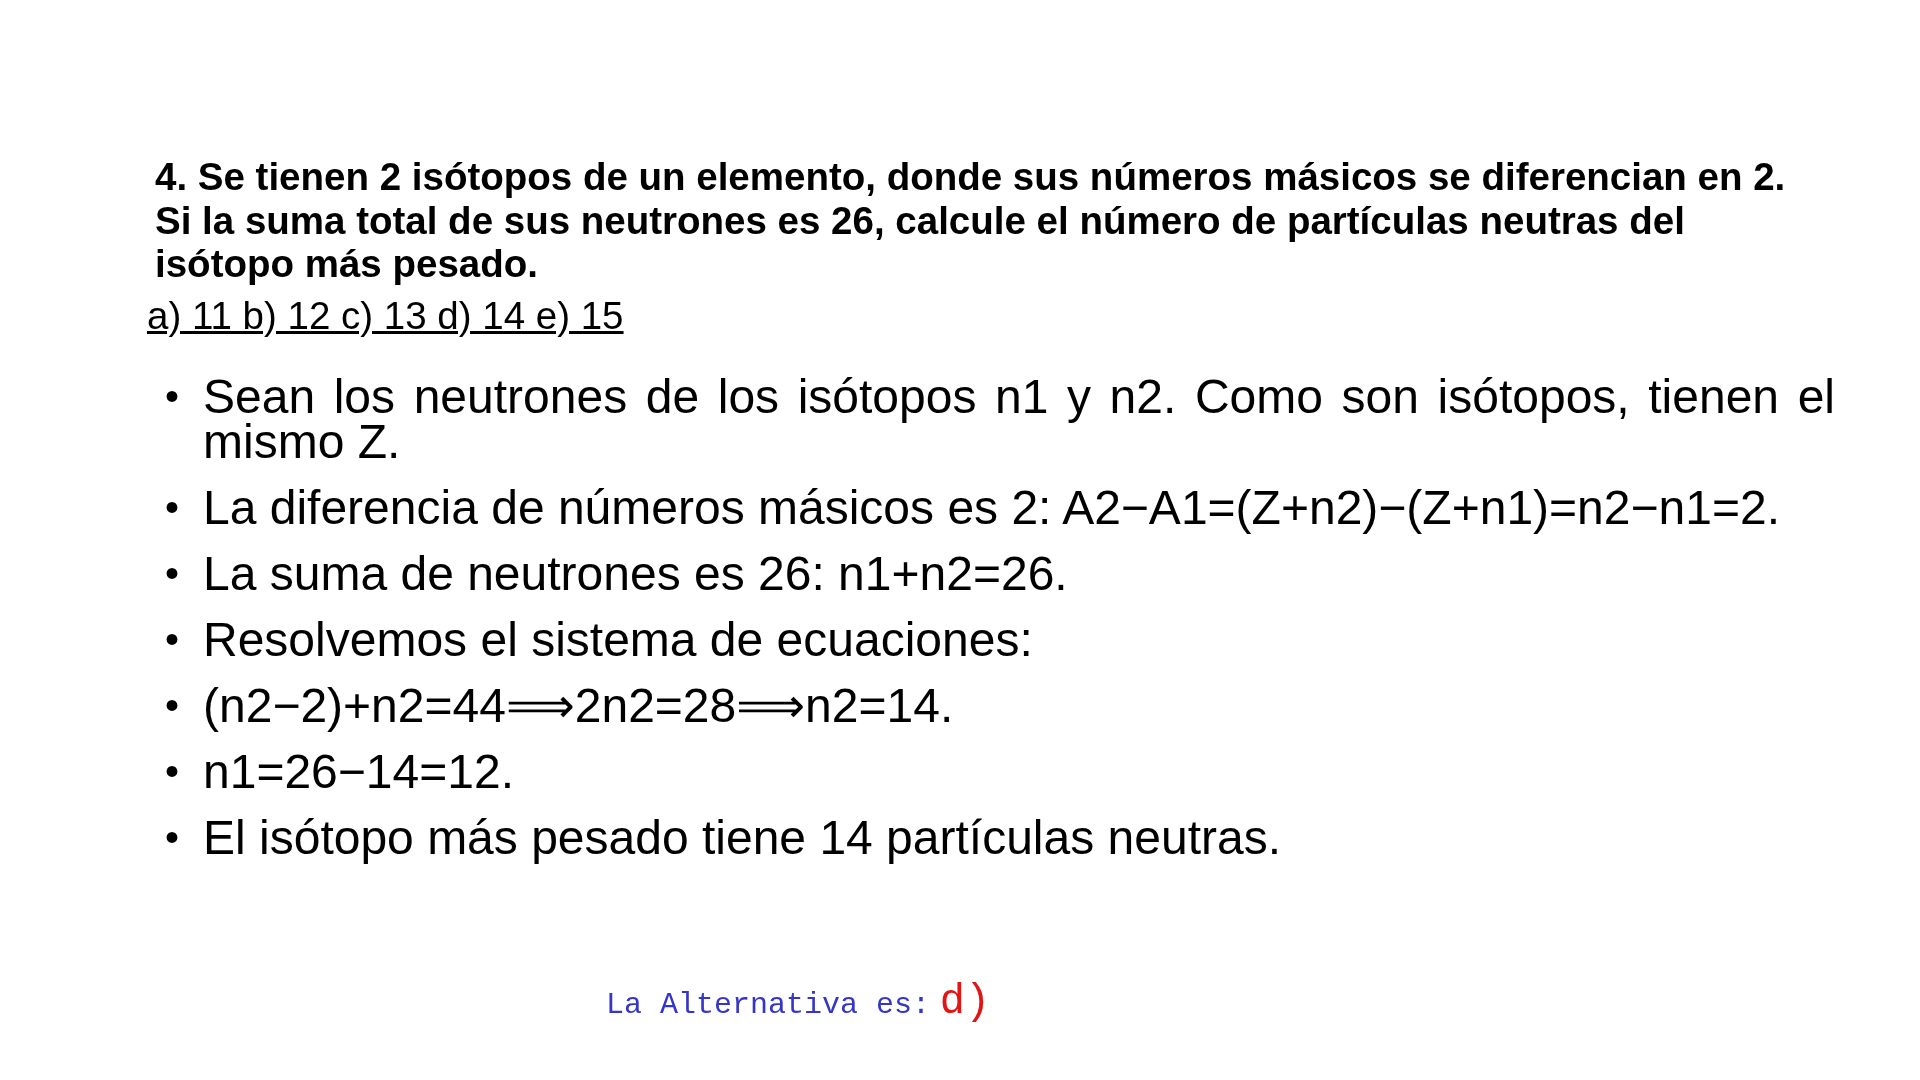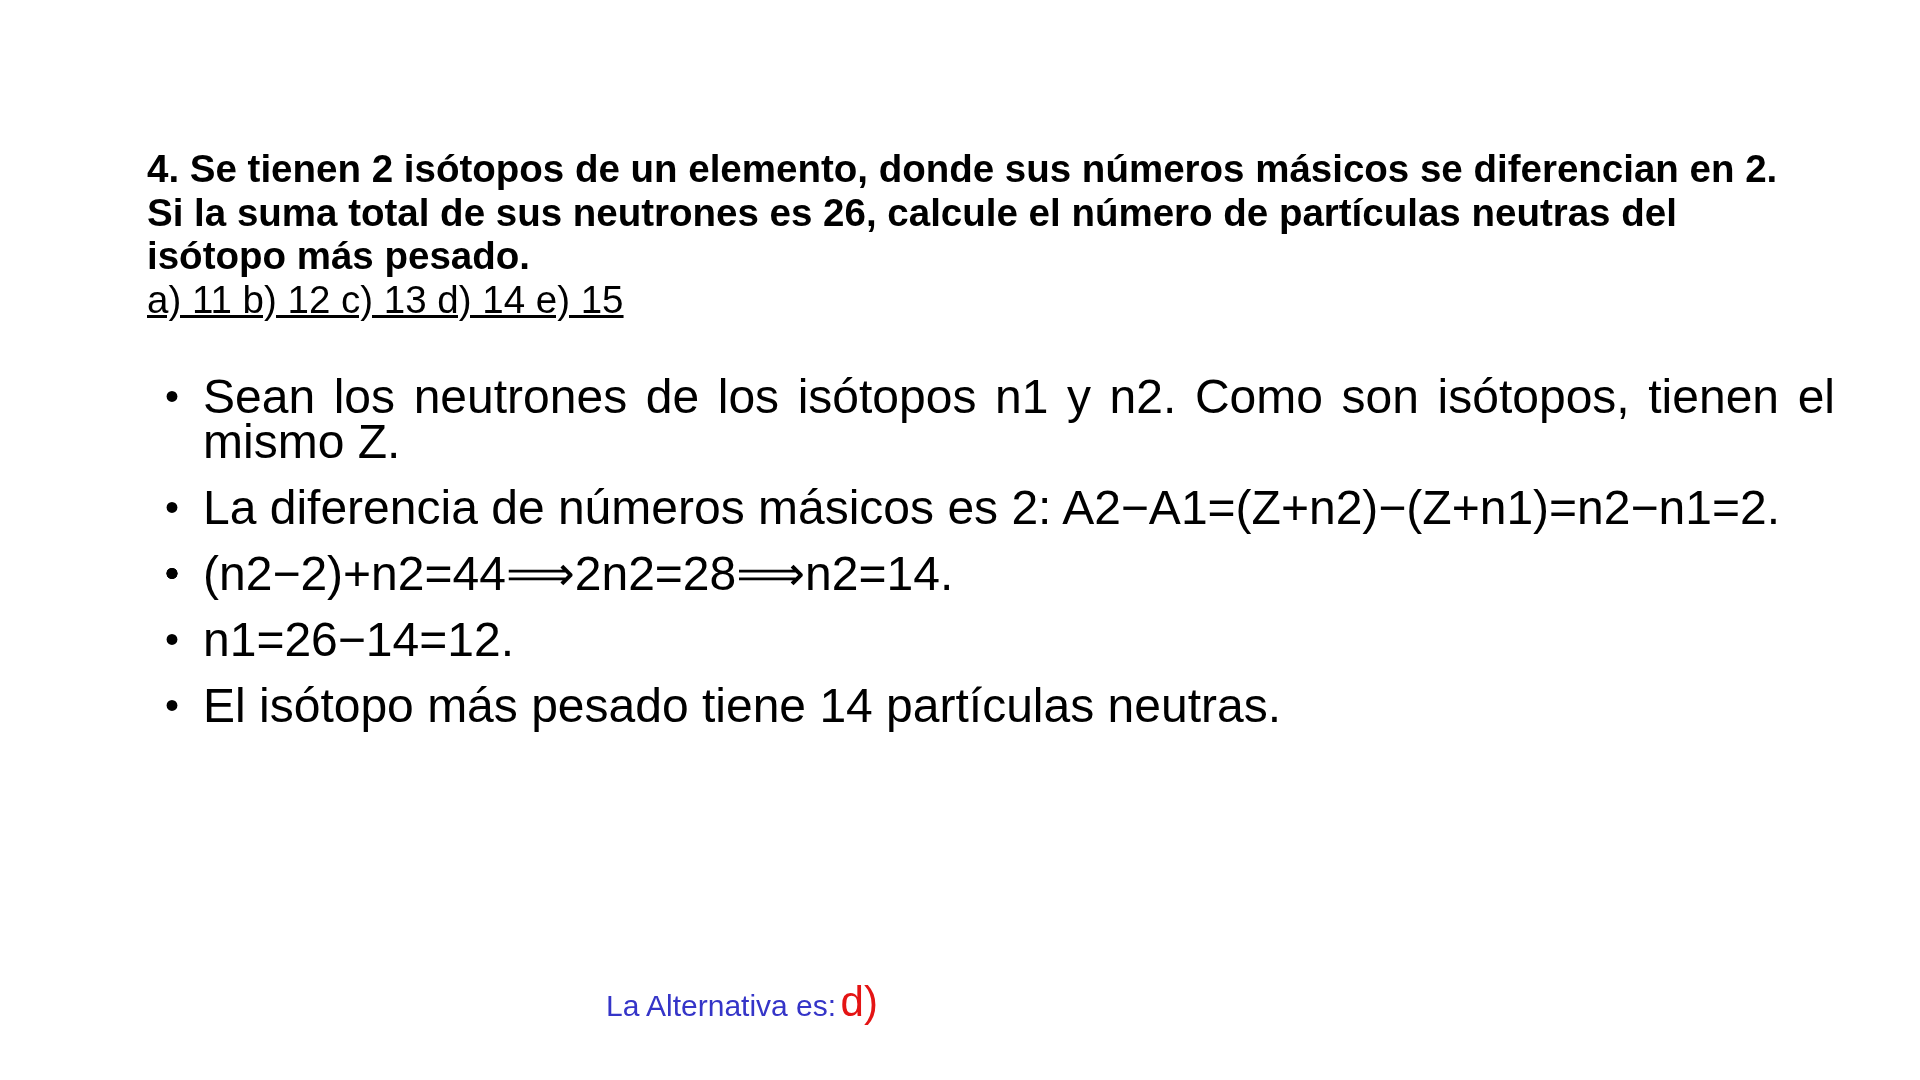--- a/index.html
+++ b/index.html
@@ -18,21 +18,21 @@
     .question {
       position: absolute;
       left: 147px;
       top: 147px;
       width: 1700px;
     }
     .q-title {
       font-weight: bold;
       font-size: 38.5px;
       line-height: 43.5px;
-      margin: 0;
+      margin: 8px;
       white-space: pre-line;
     }
     .q-options {
       font-size: 38.5px;
       line-height: 43.5px;
       margin: 0;
       text-decoration: underline;
     }
     .solution {
       position: absolute;
@@ -59,20 +59,21 @@
       left: 0;
       top: 0;
       font-size: 40px;
       line-height: 45px;
     }
     .answer {
       position: absolute;
       left: 606px;
       top: 978px;
       white-space: nowrap;
+      font-family: Liberation Mono, monospace;
     }
     .answer .label {
       font-size: 30px;
       color: #3535c8;
       vertical-align: baseline;
     }
     .answer .value {
       font-size: 42px;
       color: #e41414;
       vertical-align: baseline;
@@ -92,23 +93,25 @@
   <li class="justify">
     <span class="bullet">•</span>
     <span>Sean los neutrones de los isótopos n1 y n2. Como son isótopos, tienen el mismo Z.</span>
   </li>
   <li>
     <span class="bullet">•</span>
     <span>La diferencia de números másicos es 2: A2−A1=(Z+n2)−(Z+n1)=n2−n1=2.</span>
   </li>
   <li>
     <span class="bullet">•</span>
+    <span>La suma de neutrones es 26: n1+n2=26.</span>
   </li>
   <li>
     <span class="bullet">•</span>
+    <span>Resolvemos el sistema de ecuaciones:</span>
   </li>
   <li>
     <span class="bullet">•</span>
     <span>(n2−2)+n2=44⟹2n2=28⟹n2=14.</span>
   </li>
   <li>
     <span class="bullet">•</span>
     <span>n1=26−14=12.</span>
   </li>
   <li>

